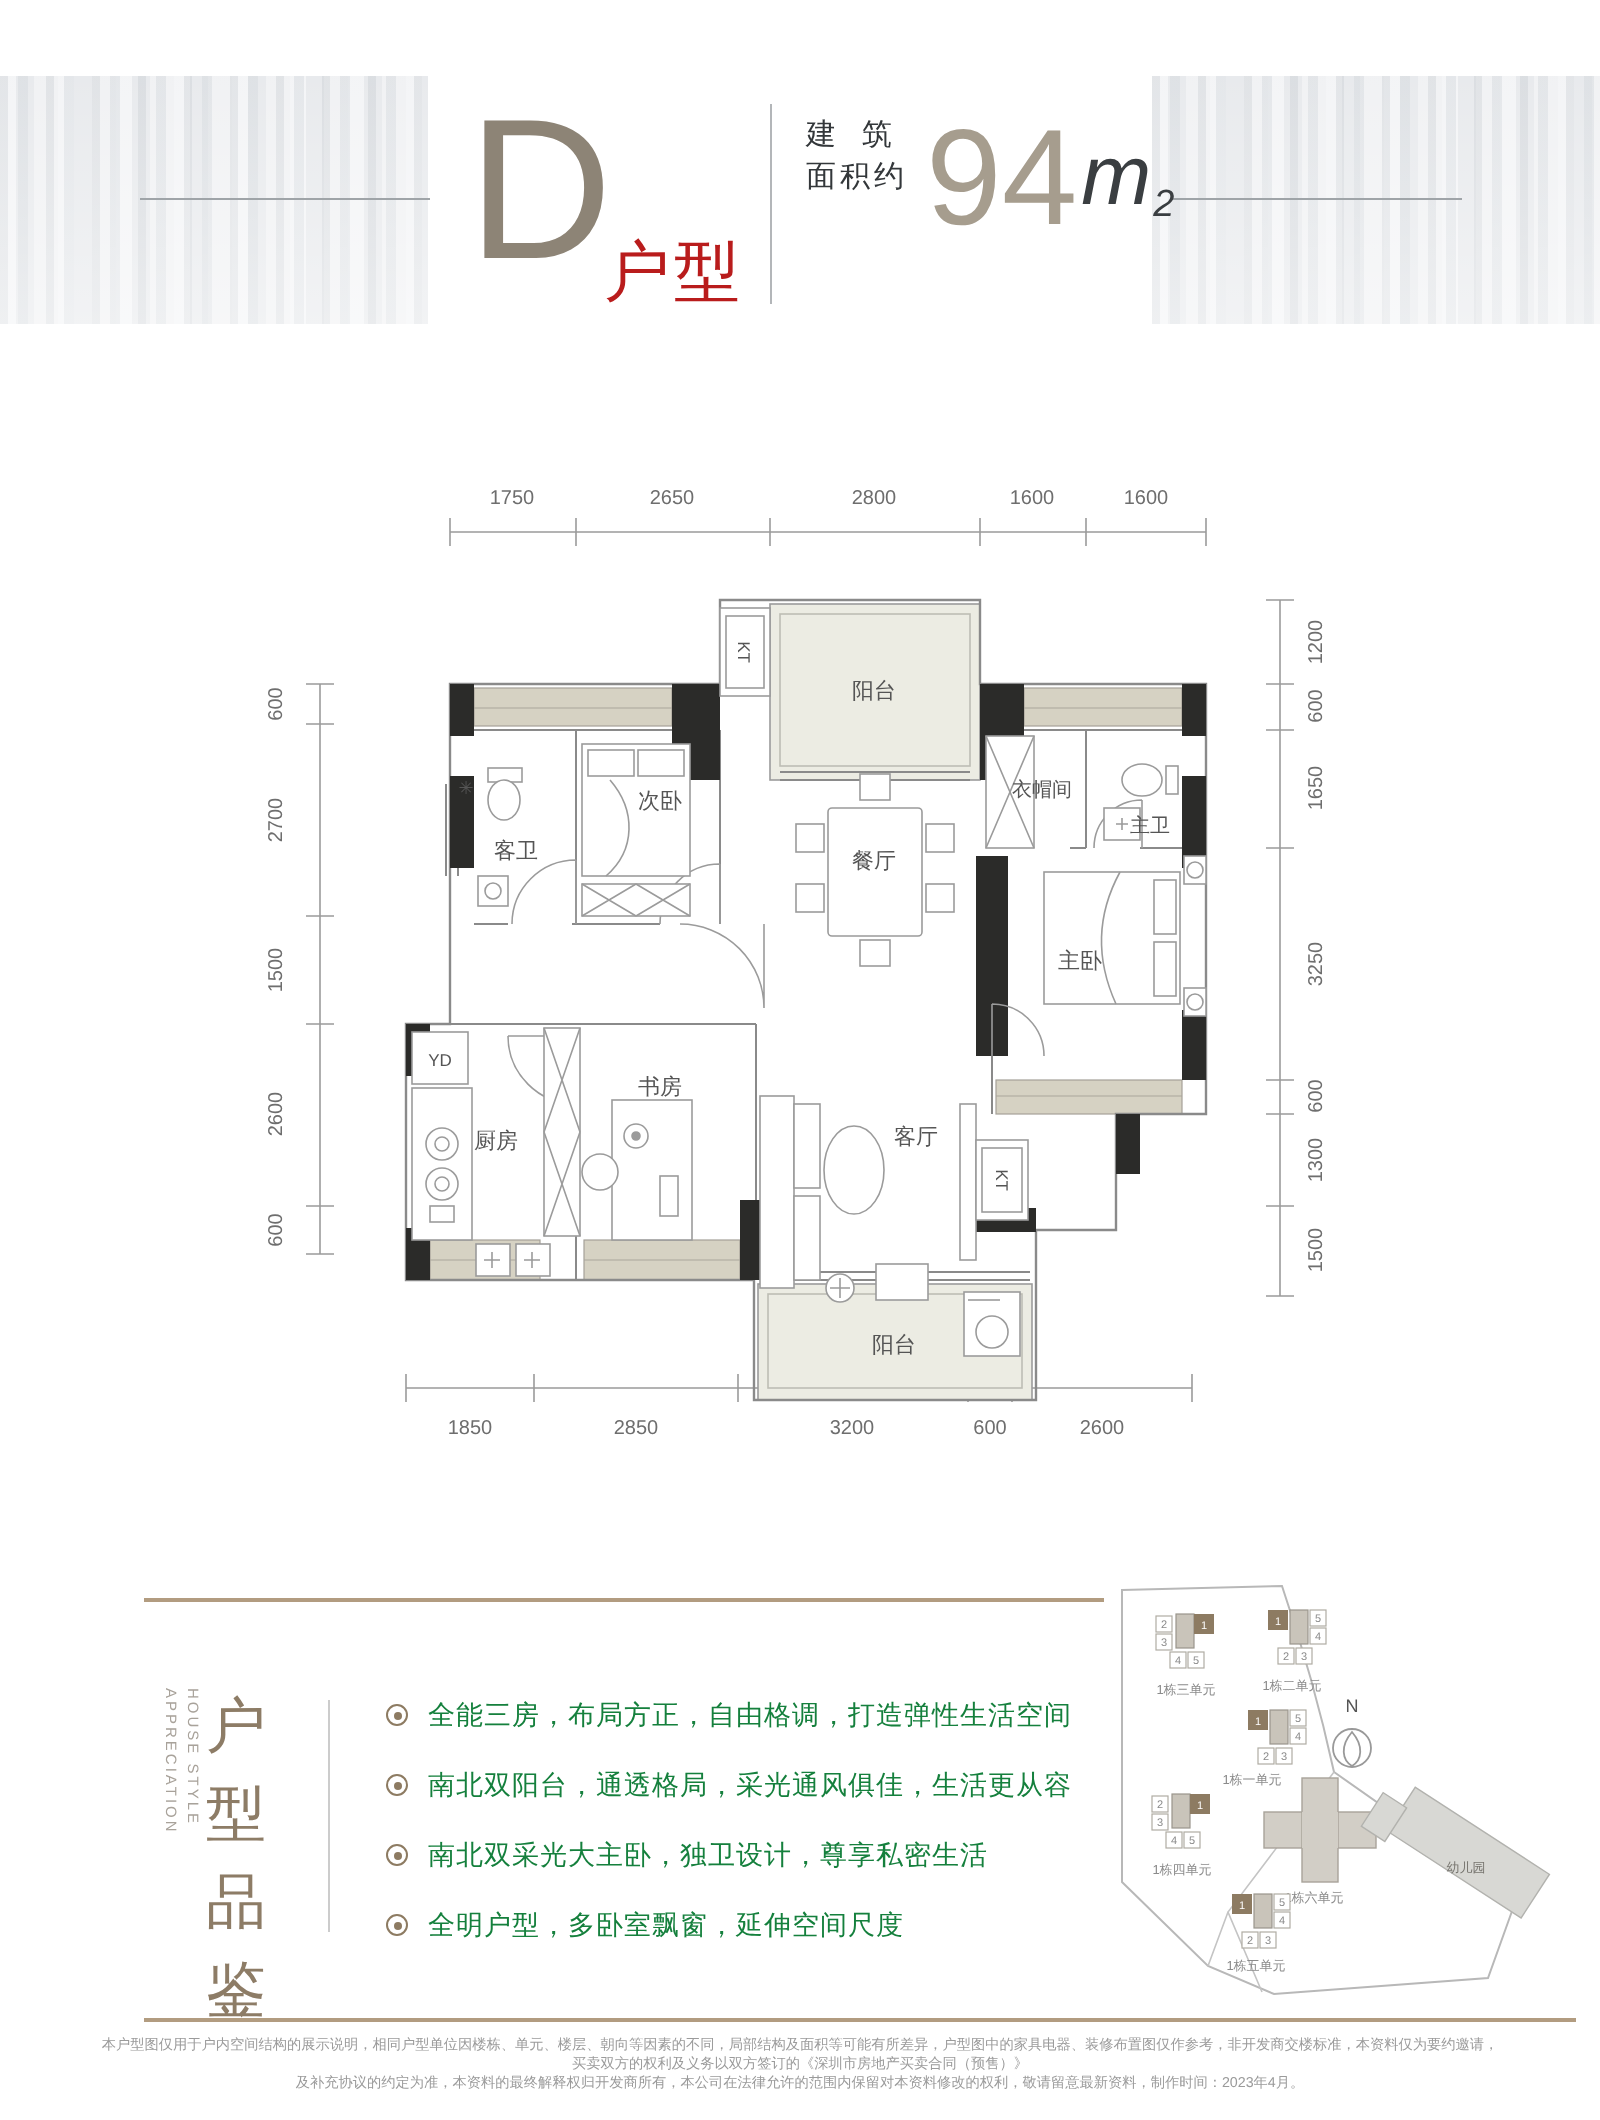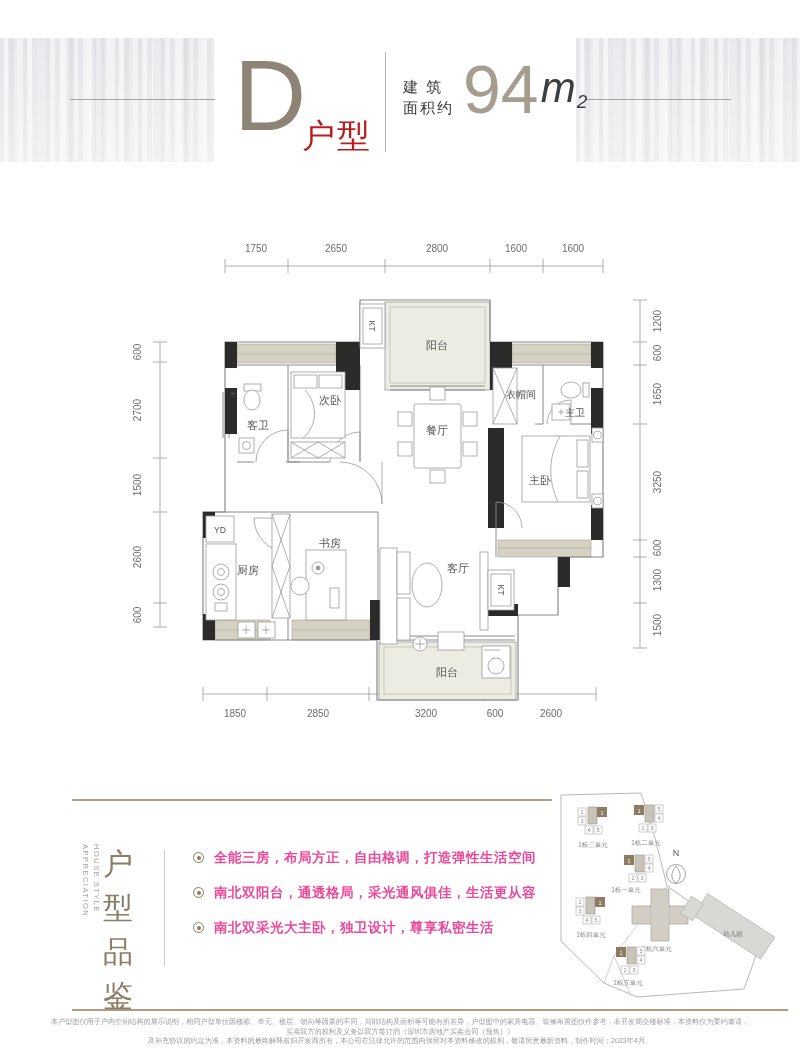--- a/index.html
+++ b/index.html
@@ -12,40 +12,40 @@
       repeating-linear-gradient(90deg, #f3f4f6 0 8px, #e7e9ec 8px 17px, #f0f1f3 17px 29px);}
   .stripes:after{content:"";position:absolute;inset:0;
     background:linear-gradient(180deg, rgba(255,255,255,.05), rgba(255,255,255,.45));}
   .hline{position:absolute;height:1px;background:#9fa4a8;z-index:3;}
   .big-letter{position:absolute;left:234px;top:44px;font-size:100px;line-height:1.02;
     color:#8d8476;z-index:4;}
   .title-suffix{position:absolute;left:302px;top:114px;font-size:33px;letter-spacing:2px;
     color:#b91c1c;z-index:4;}
   .vdiv{position:absolute;left:385px;top:52px;width:1px;height:100px;background:#b3b6b9;z-index:4;}
   .area-wrap{position:absolute;left:403px;top:58px;display:flex;align-items:flex-start;z-index:4;}
-  .area-labels{display:flex;flex-direction:column;justify-content:center;margin-top:18px;}
+  .area-labels{display:flex;flex-direction:column;justify-content:center;margin-top:0;font-family:Liberation Mono, monospace;}
   .area-labels div{font-size:15px;line-height:21px;color:#33373a;letter-spacing:2px;white-space:pre;}
   .area-value{font-size:68px;line-height:62px;color:#a69d8e;margin-left:9px;}
   .area-unit{font-size:42px;line-height:60px;color:#3a3e41;margin-left:2px;font-style:italic;}
   .area-sup{font-size:19px;color:#3a3e41;position:relative;top:6px;left:1px;}
   .layout-text{position:absolute;left:403px;top:113px;font-size:27px;letter-spacing:6px;color:#34383b;z-index:4;}
   
   .rule{position:absolute;height:2px;background:#b29c80;}
   .en-vert{position:absolute;left:36px;top:888px;width:110px;
     transform:rotate(90deg);transform-origin:center;
     font-size:7.5px;letter-spacing:1.5px;line-height:11px;color:#a8a29a;text-align:left;}
   .cn-title{position:absolute;left:101px;top:842px;width:34px;text-align:center;z-index:2;}
   .cn-title div{font-size:30px;line-height:44px;color:#8d7c66;letter-spacing:0;}
   .sec-div{position:absolute;left:164px;top:850px;width:1px;height:116px;background:#cccccc;}
   .bullets{position:absolute;left:193px;top:847px;width:360px;}
   .bullet-row{display:flex;align-items:center;height:21px;margin-bottom:14px;}
   .bullet-ic{width:9px;height:9px;border:1px solid #8d7b62;border-radius:50%;
     display:flex;align-items:center;justify-content:center;margin-right:10px;flex:0 0 auto;}
   .bullet-ic i{width:4px;height:4px;background:#8d7b62;border-radius:50%;}
-  .bullet-tx{font-size:13.5px;color:#ec4899;letter-spacing:.5px;white-space:nowrap;font-weight:bold;}
+  .bullet-tx{font-size:13.5px;color:#15803d;letter-spacing:.5px;white-space:nowrap;}
   
   .footer{position:absolute;left:30px;top:1017px;width:740px;text-align:center;
     font-size:7.5px;line-height:10px;color:#9b9b9b;transform:scale(.95);}
   svg text{font-family:"Liberation Sans",sans-serif;}
 </style>
 </head>
 <body>
 
 <div id="page">
 
@@ -286,20 +286,26 @@
           <i></i>
         </span>
       <span class="bullet-tx">南北双阳台，通透格局，采光通风俱佳，生活更从容</span>
     </div>
     <div class="bullet-row">
       <span class="bullet-ic">
           <i></i>
         </span>
       <span class="bullet-tx">南北双采光大主卧，独卫设计，尊享私密生活</span>
     </div>
+    <div class="bullet-row">
+      <span class="bullet-ic">
+          <i></i>
+        </span>
+      <span class="bullet-tx">全明户型，多卧室飘窗，延伸空间尺度</span>
+    </div>
   </div>
 
   <svg style="position:absolute;left:535px;top:782px;" width="262" height="228" viewBox="535 782 262 228">
     <path d="M561,795 L641,793 Q657,840 667,886 L758,950 L744,989 L637,997 L604,983 L561,941 Z" fill="none" stroke="#b8b8b8" stroke-width="1"></path>
     <path d="M667,886 L614,956 L631,996 M614,956 L604,983" fill="none" stroke="#c4c4c4" stroke-width="0.8"></path>
 
     <g>
       <text x="676" y="856" font-size="9" fill="#555" text-anchor="middle">N</text>
       <circle cx="676" cy="874" r="9.5" fill="none" stroke="#999" stroke-width="0.9"></circle>
       <path d="M676,866 C670,873 671,880 676,883 C681,880 682,873 676,866 Z" fill="none" stroke="#999" stroke-width="0.9"></path>

